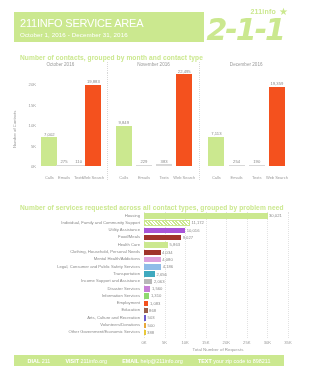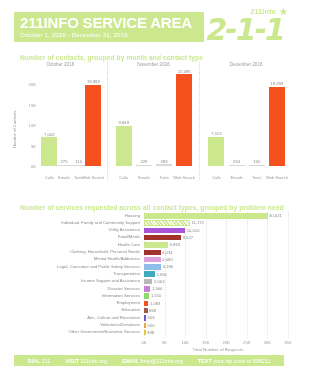--- a/index.html
+++ b/index.html
@@ -12,21 +12,21 @@
   #page { position: relative; width: 298px; height: 386px; background: #fff; }
 
   
   .header-band {
     position: absolute; left: 14px; top: 12px;
     width: 190px; height: 30px;
     background: #cbe88f;
   }
   .header-title {
     position: absolute; left: 20px; top: 16px;
-    font-size: 15px; font-weight: bold; color: #ffffff;
+    font-size: 11px; font-weight: normal; color: #ffffff;
     letter-spacing: -0.2px; line-height: 14px;
   }
   .header-sub {
     position: absolute; left: 20px; top: 31px;
     font-size: 6.2px; color: #ffffff; letter-spacing: 0.1px;
   }
   .logo-wrap { position: absolute; right: 8px; top: 6px; width: 96px; height: 42px; }
   .logo-small {
     position: absolute; right: 14px; top: 2px;
     font-size: 7px; color: #cbe88f; font-weight: bold; letter-spacing: 0.2px;

